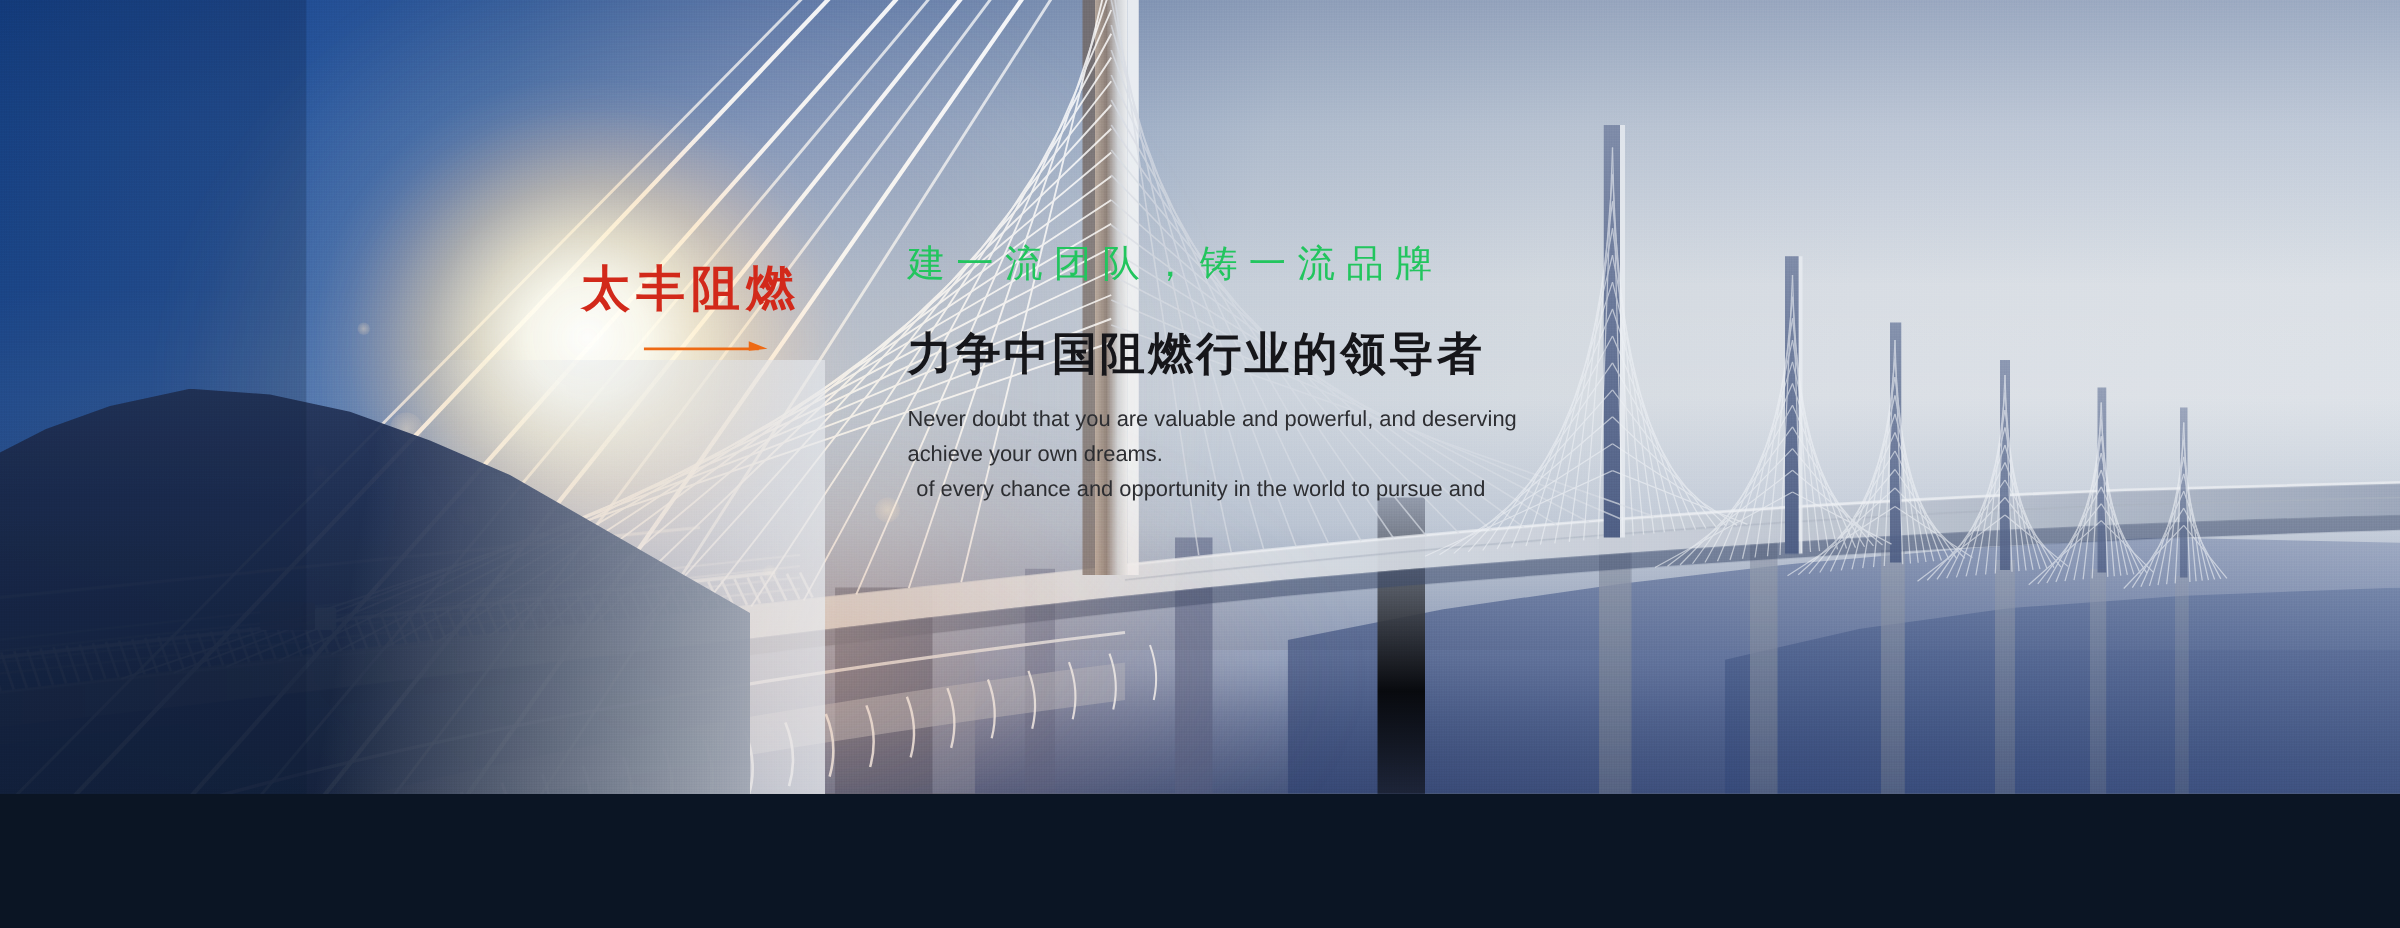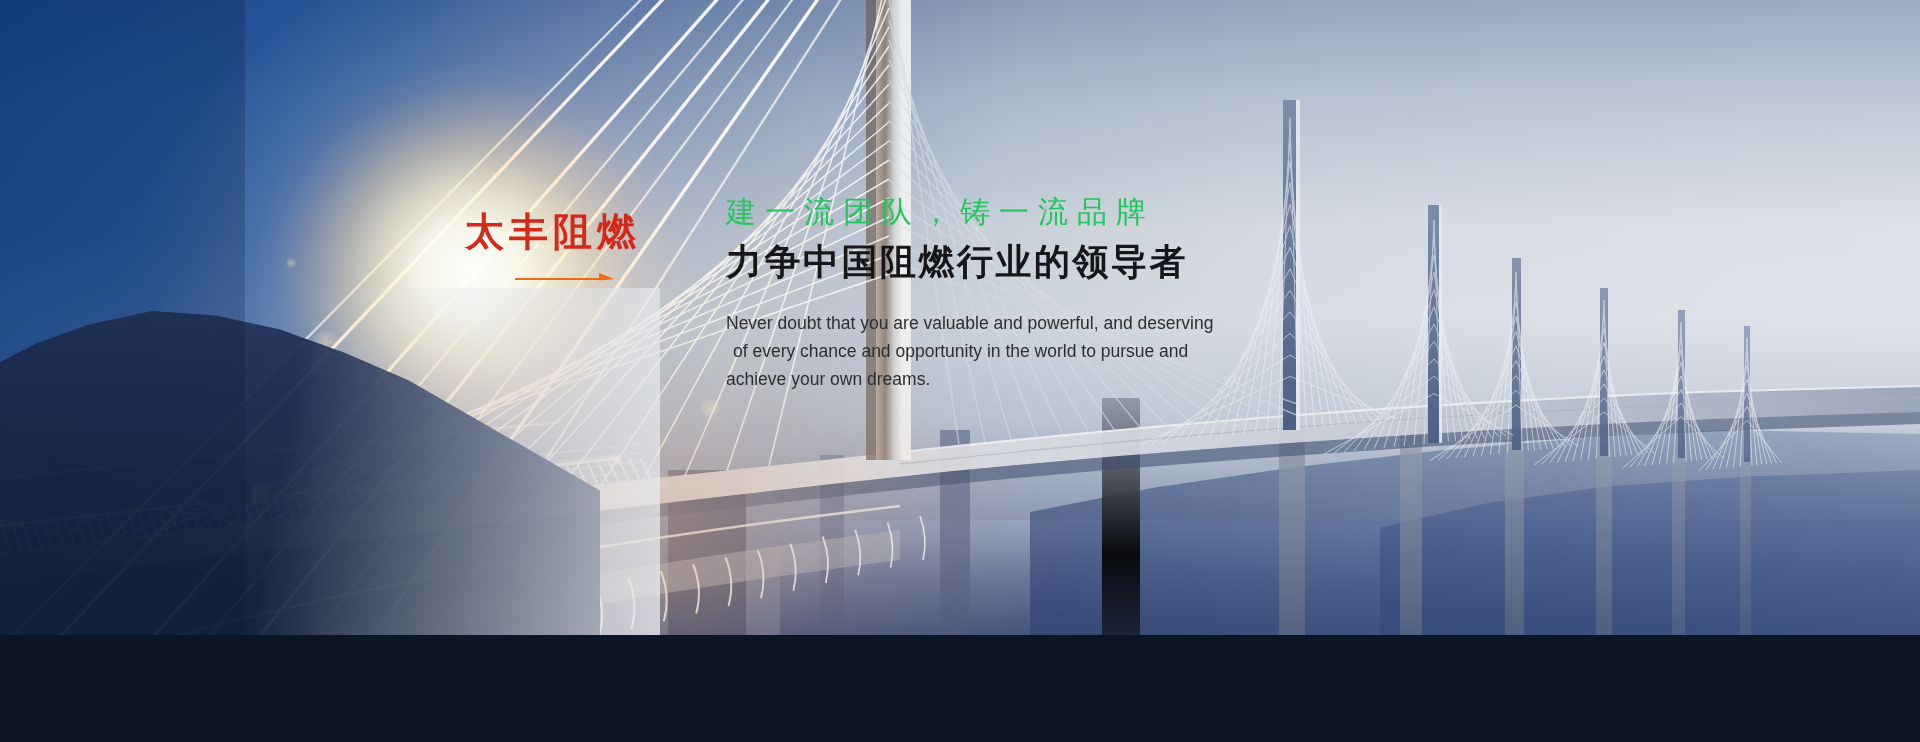--- a/index.html
+++ b/index.html
@@ -165,31 +165,31 @@
   }
   #headline-1 {
     font-family:"DejaVu Serif", serif;
     font-size:30px;
     line-height:1.25;
     letter-spacing:9px;
     color:#22c55e;
     white-space:nowrap;
   }
   #headline-2 {
-    margin-top:9px;
+    margin-top:31px;
     font-family:"DejaVu Sans", sans-serif;
     font-weight:700;
     font-size:36px;
     line-height:1.2;
     letter-spacing:2.5px;
     color:#16161a;
     white-space:nowrap;
   }
   #subcopy {
-    margin-top:26px;
+    margin-top:16px;
     font-family:"Liberation Sans", sans-serif;
     font-size:17.5px;
     line-height:1.62;
     color:#2d2e32;
     width:565px;
   }
   #subcopy .ln { display:block; white-space:nowrap; }
   #subcopy .ln.indent { padding-left:7px; }
 </style>
 </head>
@@ -599,19 +599,19 @@
         <line x1="0" y1="8" x2="92" y2="8" stroke="#ee6a14" stroke-width="2.2"></line>
         <path d="M 84 2 L 99 8 L 84 9.6 Z" fill="#ee6a14"></path>
       </svg>
     </div>
 
     <div id="headline-block">
       <div id="headline-1">建一流团队，铸一流品牌</div>
       <div id="headline-2">力争中国阻燃行业的领导者</div>
       <div id="subcopy">
         <span class="ln">Never doubt that you are valuable and powerful, and deserving</span>
+        <span class="ln">achieve your own dreams.</span>
         <span class="ln indent">of every chance and opportunity in the world to pursue and</span>
-        <span class="ln">achieve your own dreams.</span>
       </div>
     </div>
 
   </div>
 </div>
 
 </body></html>

